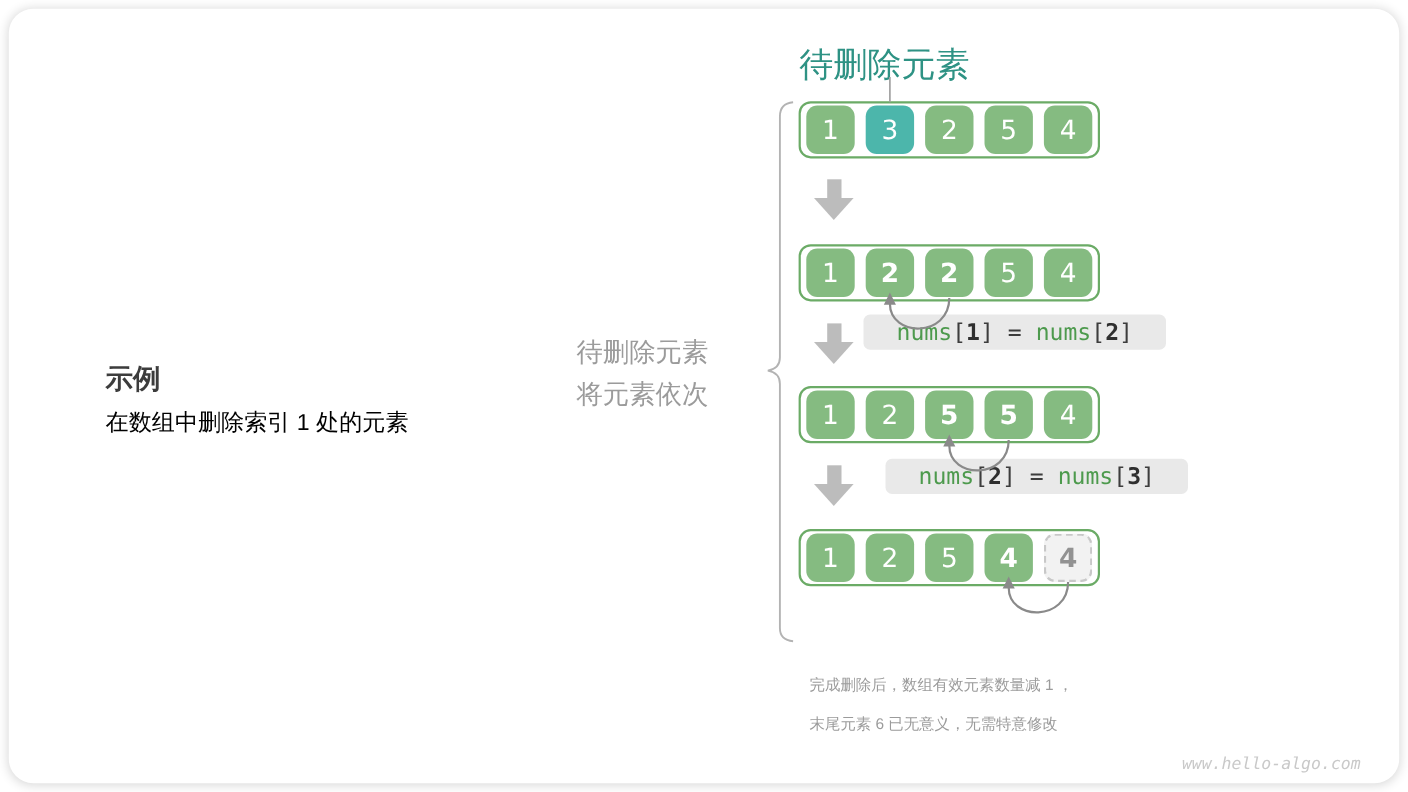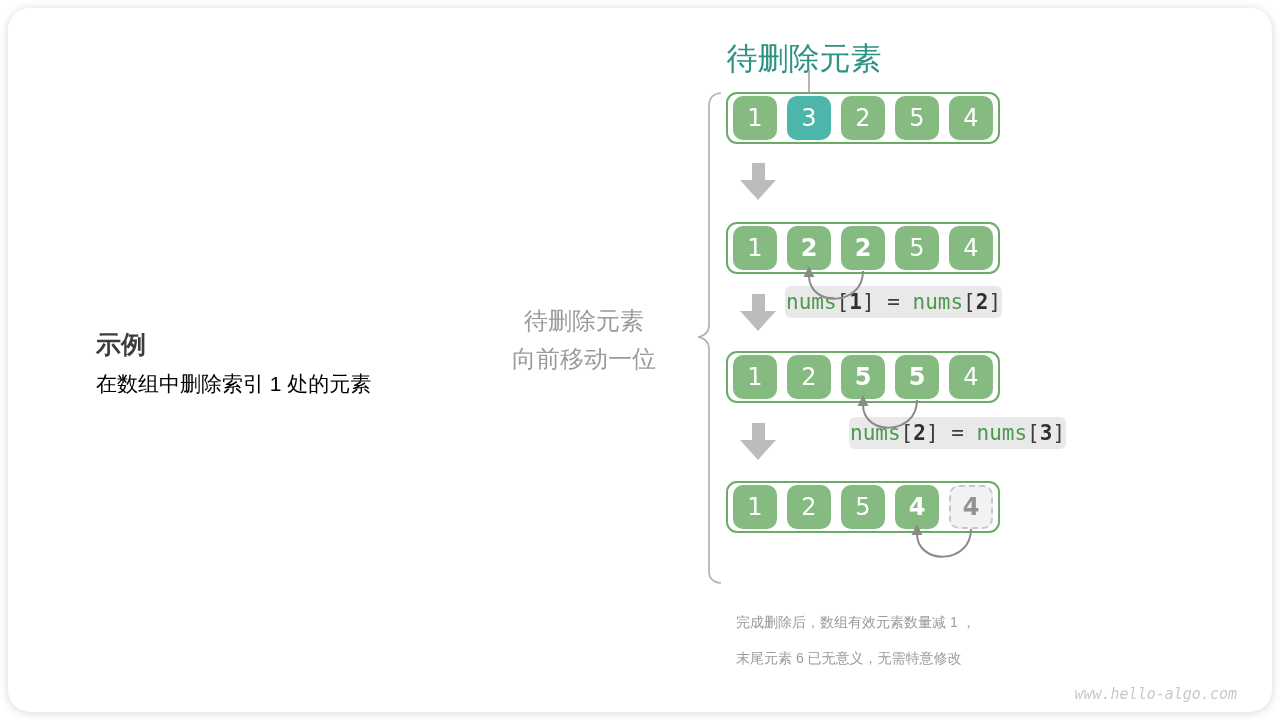--- a/index.html
+++ b/index.html
@@ -46,27 +46,27 @@
   .block-arrow{position:absolute;left:732px;width:36px;z-index:2;}
   .arrow1{top:155px;} .arrow2{top:286px;} .arrow3{top:415px;}
   .block-arrow .stem{width:13px;height:17px;background:#bcbcbc;margin:0 auto;}
   .block-arrow .head{
     width:0;height:0;border-left:18px solid transparent;
     border-right:18px solid transparent;border-top:20px solid #bcbcbc;
   }
 
   
   .code-badge{
-    position:absolute;height:32px;line-height:32px;padding:0 1px;
+    position:absolute;height:32px;line-height:32px;padding:0 30px;
     background:#e9e9e9;border-radius:6px;white-space:pre;
     font-family:"DejaVu Sans Mono","Liberation Mono",monospace;
     font-size:21px;z-index:3;
   }
   .badge1{left:777px;top:278px;}
-  .badge2{left:797px;top:409px;margin-left:44px;}
+  .badge2{left:797px;top:409px;}
   .badge3{left:822px;top:538px;}
   .c-fn{color:#4d9a4d;}
   .c-p{color:#3d3d3d;}
   .c-idx{color:#2f2f2f;font-weight:bold;}
 
   
   .example-heading{
     position:absolute;left:88px;top:320px;font-size:25px;font-weight:bold;color:#3c3c3c;
   }
   .example-desc{
@@ -165,21 +165,21 @@
       <div class="cell">5</div>
       <div class="cell bold">4</div>
       <div class="cell ghost bold">4</div>
     </div>
 
   <div class="example-heading">示例</div>
   <div class="example-desc">在数组中删除索引 1 处的元素</div>
 
   <div class="shift-label">
     <div>待删除元素</div>
-    <div>向前移动一位</div>
+    <div>将元素依次</div>
   </div>
 
   <div class="notes">
     <div>完成删除后，数组有效元素数量减 1 ，</div>
     <div>末尾元素 6 已无意义，无需特意修改</div>
   </div>
 
   <div class="watermark">www.hello-algo.com</div>
 
 </div>

